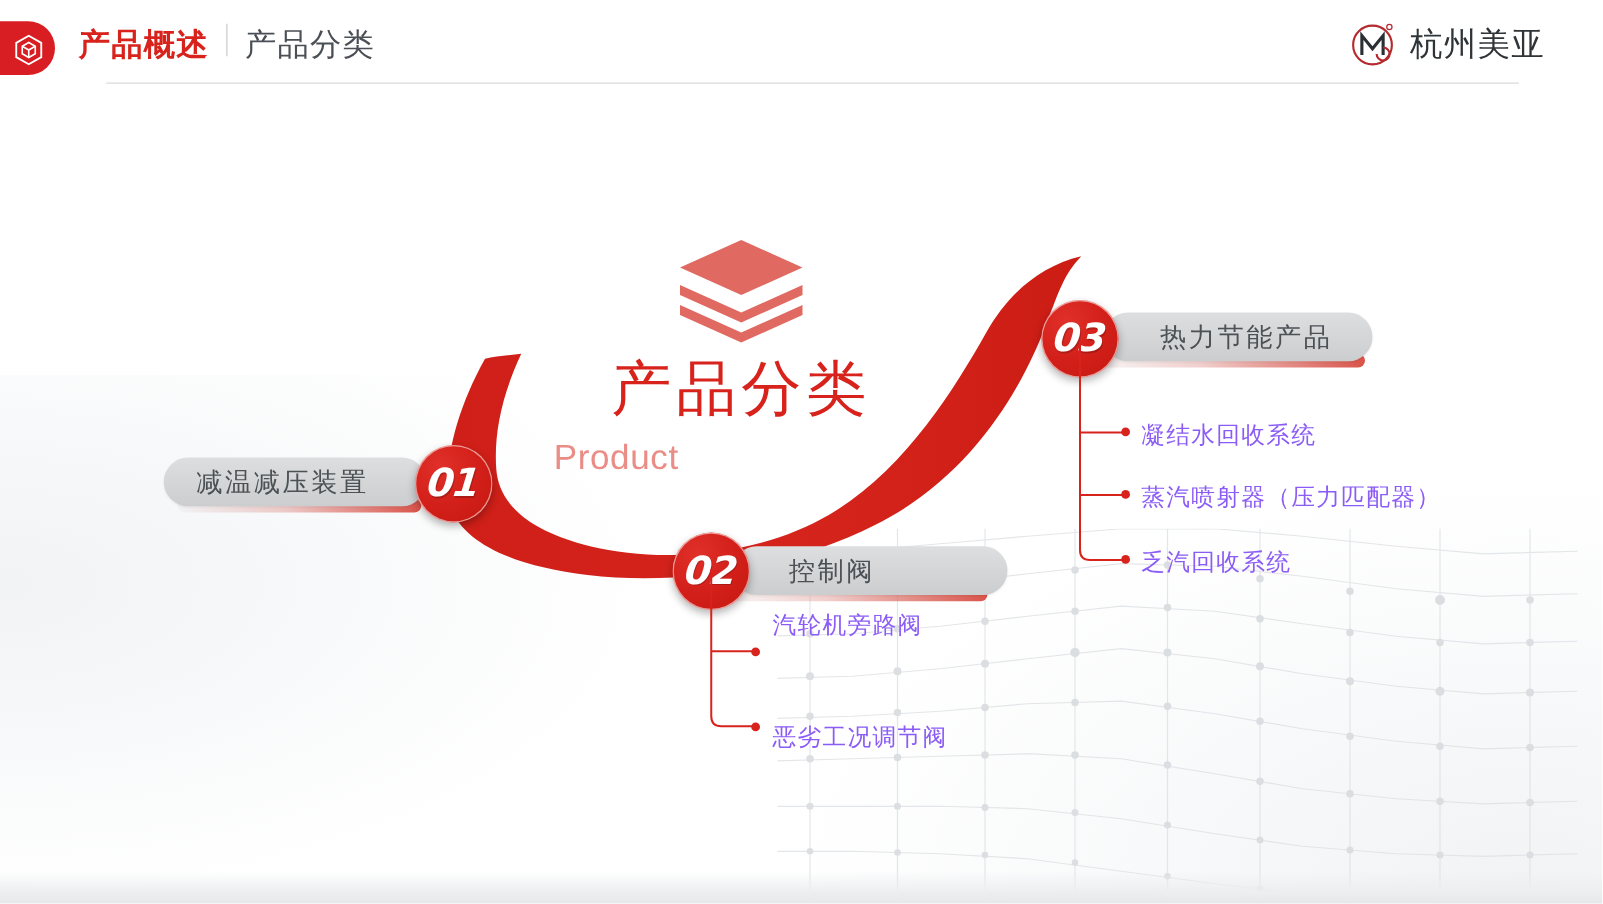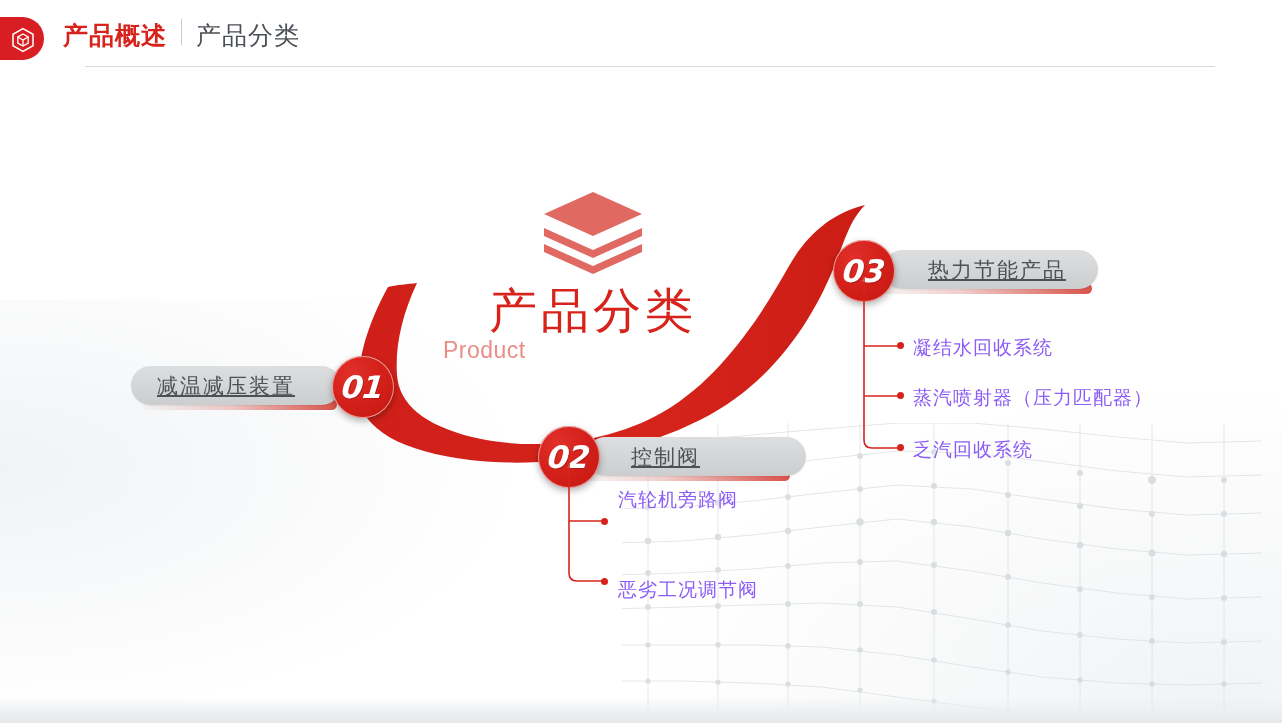--- a/index.html
+++ b/index.html
@@ -67,39 +67,39 @@
   #center{
     position:absolute; left:443px; top:186px; width:300px;
     text-align:center;
   }
   #center .layers{ height:90px; }
   #center .big{
     margin-top:6px;
     font-size:48px; color:#d8231c; letter-spacing:4px; line-height:1.06;
   }
   #center .sub{
-    margin-top:0;
-    font-size:23px; color:#ea8d86; letter-spacing:.5px;
+    margin-top:12px;
+    font-size:28px; color:#ea8d86; letter-spacing:.5px;
   }
 
   
   #swoosh{ position:absolute; left:0; top:0; width:1282px; height:723px; pointer-events:none; }
 
   
   .node{ position:absolute; }
   .pill{
     position:absolute;
     height:39px;
     border-radius:20px;
     background:linear-gradient(180deg,#dcdedf 0%,#d3d5d6 55%,#cbcdcf 100%);
     display:flex; align-items:center;
     box-shadow:0 1px 2px rgba(0,0,0,.07);
   }
   .pill span{
-    font-size:21px; color:#4c5156; letter-spacing:2px; white-space:nowrap;text-decoration:underline;
+    font-size:21px; color:#4c5156; letter-spacing:2px; white-space:nowrap;
   }
   .bar{
     position:absolute; height:11px; border-radius:6px;
     background:linear-gradient(90deg,rgba(226,228,230,.25) 0%,rgba(226,160,155,.55) 45%,#d9534a 100%);
   }
   .bar.rtl{
     background:linear-gradient(90deg,rgba(226,228,230,.25) 0%,rgba(226,160,155,.5) 40%,#d9534a 100%);
   }
   .circle{
     position:absolute;
@@ -232,20 +232,29 @@
     </div>
 
     <div id="crumb">
       <div class="t1">产品概述</div>
       <div class="sep"></div>
       <div class="t2">产品分类</div>
     </div>
 
     <div id="hr"></div>
 
+    <div id="brand">
+      <svg width="42" height="42" viewBox="0 0 42 42">
+        <circle cx="20" cy="22" r="15.5" fill="none" stroke="#b42a2e" stroke-width="1.7"></circle>
+        <path d="M11.5 30 L11.5 14.5 L20 25 L28.5 14.5 L28.5 30" fill="none" stroke="#2a2f34" stroke-width="2.5" stroke-linejoin="miter"></path>
+        <path d="M28.5 24 a5.2 5.2 0 1 1 -5.2 5.2" fill="none" stroke="#b42a2e" stroke-width="1.7"></path>
+        <circle cx="33.5" cy="7.5" r="2.1" fill="none" stroke="#b42a2e" stroke-width="1"></circle>
+      </svg>
+      <div class="bname">杭州美亚</div>
+    </div>
   </div>
 
   <svg id="swoosh" viewBox="0 0 1282 723">
     <defs>
       <linearGradient id="arcg" x1="0" y1="0" x2="1" y2="0">
         <stop offset="0%" stop-color="#cf1f18"></stop>
         <stop offset="55%" stop-color="#d5241c"></stop>
         <stop offset="100%" stop-color="#cc1d15"></stop>
       </linearGradient>
     </defs>

